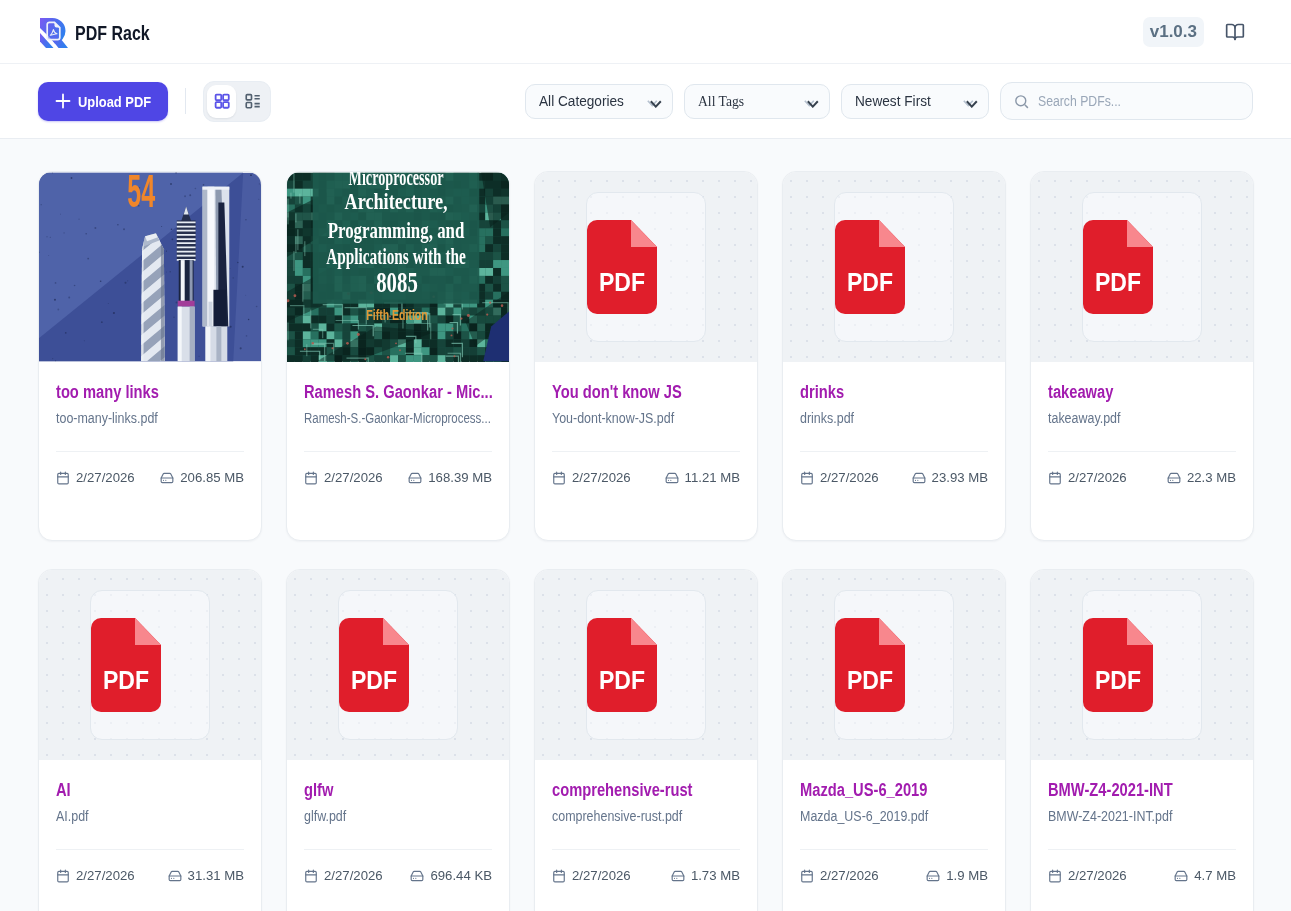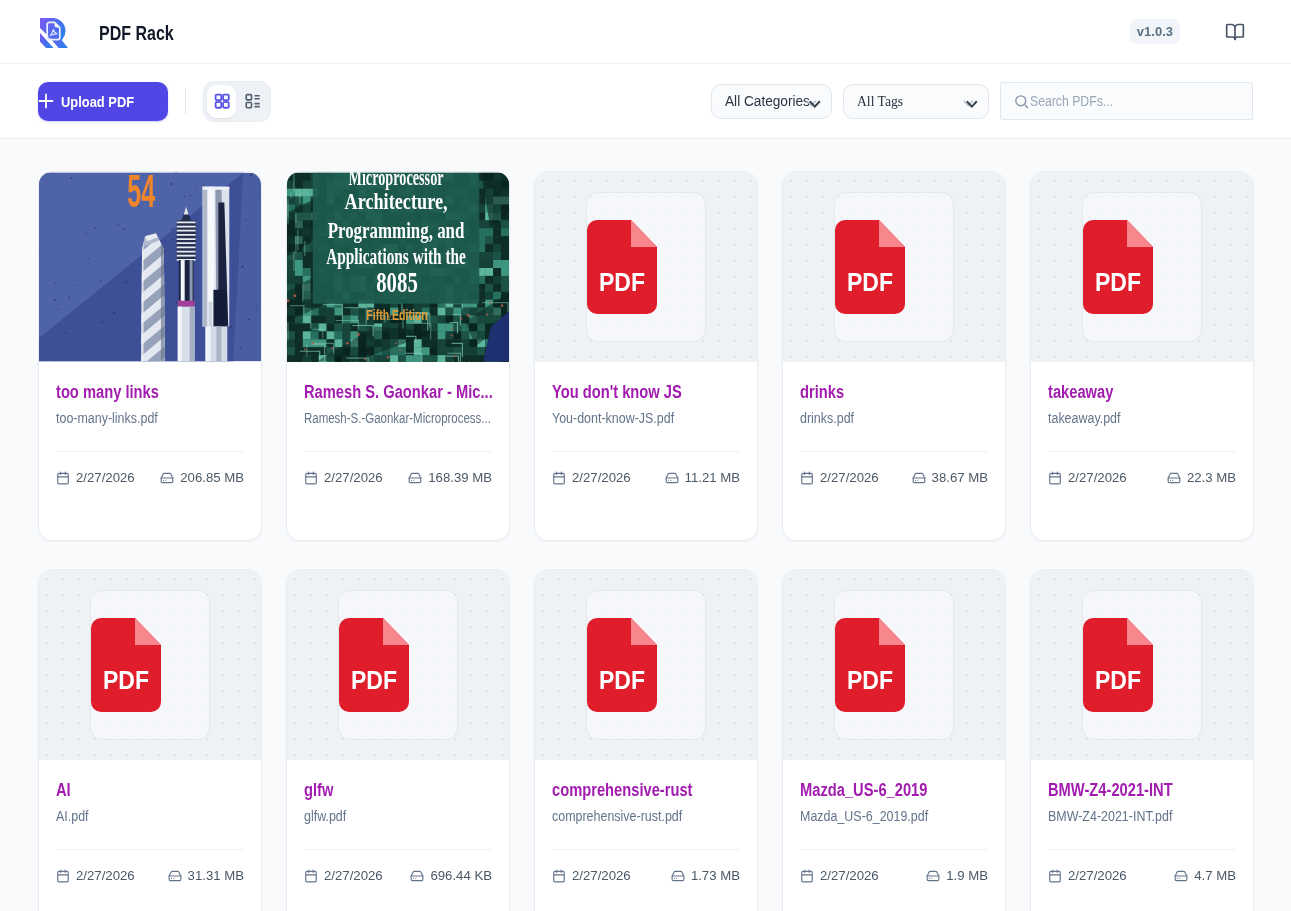--- a/index.html
+++ b/index.html
@@ -1,35 +1,35 @@
 <!DOCTYPE html>
 <html><head>
 <meta charset="utf-8">
 <style>
 * { margin:0; padding:0; box-sizing:border-box; }
 html,body { width:1291px; height:911px; overflow:hidden; }
 body { font-family:"Liberation Sans", sans-serif; background:#f8fafc; }
-.header { height:64px; background:#fff; border-bottom:1px solid #eef1f5; display:flex; align-items:center; padding:0 38px;gap:24px; }
+.header { height:64px; background:#fff; border-bottom:1px solid #eef1f5; display:flex; align-items:center; padding:0 38px; }
 .logo { width:30px; height:33px; margin-right:7px; }
 .brand { font-size:20px; font-weight:700; color:#111827; transform:scaleX(.80); transform-origin:0 50%; white-space:nowrap; margin-top:3px; }
 .hspace { flex:1; }
-.vbadge { background:#f1f5f9; color:#5b7083; font-size:13px; font-weight:600; padding:5px 7px; border-radius:7px; margin-right:21px; }
+.vbadge { background:#f1f5f9; color:#5b7083; font-size:17px; font-weight:600; padding:5px 7px; border-radius:7px; margin-right:21px; }
 .bookbtn { width:20px; height:20px; display:block; margin-right:8px; }
 .toolbar { height:75px; background:#fff; border-bottom:1px solid #e9edf2; display:flex; align-items:center; padding:0 38px; }
-.upload { width:130px; height:39px; background:#4f46e5; color:#fff; border:none; border-radius:10px; font-family:inherit; font-size:15px; font-weight:600; display:flex; align-items:center; gap:7px; box-shadow:0 1px 2px rgba(79,70,229,.3); }
+.upload { width:130px; height:39px; background:#4f46e5; color:#fff; border:none; border-radius:10px; font-family:inherit; font-size:15px; font-weight:600; display:flex; align-items:center; justify-content:center; gap:7px; box-shadow:0 1px 2px rgba(79,70,229,.3); }
 .upload .txt { display:inline-block; transform:scaleX(.86); transform-origin:0 50%; width:73px; white-space:nowrap; }
 .tdivider { width:1px; height:26px; background:#e2e8f0; margin:0 17px; }
 .toggle { background:#eef1f5; border:1px solid #e8edf3; border-radius:11px; padding:3px; display:flex; gap:2px; height:41px; }
 .tbtn { width:29px; height:33px; border-radius:9px; display:flex; align-items:center; justify-content:center; }
 .tbtn.active { background:#fff; box-shadow:0 1px 2px rgba(15,23,42,.08); }
 .filters { display:flex; align-items:center; gap:11px; }
 .select { height:35px; background:#f9fbfd; border:1px solid #e0e7ee; border-radius:10px; display:flex; align-items:center; padding:0 13px; font-size:15.5px; color:#2b3442; position:relative; }
 .select .txt { display:inline-block; transform:scaleX(.88); transform-origin:0 50%; white-space:nowrap; }
 .select .chev { position:absolute; right:10px; top:15px; }
-.search { width:253px; height:38px; background:#f9fbfd; border:1px solid #e0e7ee; border-radius:2px; display:flex; align-items:center; padding:12px 12px; }
+.search { width:253px; height:38px; background:#f9fbfd; border:1px solid #e0e7ee; border-radius:12px; display:flex; align-items:center; padding:12px 12px; gap:8px; }
 .search .ph { color:#9aa7b8; font-size:15.5px; display:inline-block; transform:scaleX(.79); transform-origin:0 50%; white-space:nowrap; }
 .main { padding:32px 0 0 38px; }
 .grid { display:grid; grid-template-columns:repeat(5,224px); grid-auto-rows:370px; gap:28px 24px; }
 .card { background:#fff; border:1px solid #e9edf1; border-radius:14px; overflow:hidden; box-shadow:0 1px 2px rgba(15,23,42,.04); }
 .thumb { height:190px; background-color:#eff2f5; background-image:radial-gradient(circle, #dce1e9 1.05px, transparent 1.05px); background-size:16px 16px; background-position:0px 1px; display:flex; align-items:center; justify-content:center; }
 .thumb.img { background:none;text-decoration:underline; }
 .thumb.img svg { display:block; }
 .phbox { width:120px; height:150px; border:1px solid #e2e8ee; border-radius:12px; background:rgba(250,251,253,.55); display:flex; align-items:center; justify-content:flex-start; }
 .cbody { padding:21px 17px 0 17px; }
 .title { font-size:17.5px; font-weight:700; color:#a21caf; white-space:nowrap; height:18px; line-height:18px; }
@@ -94,29 +94,36 @@
     <div class="tbtn">
       <svg width="18" height="18" viewBox="0 0 24 24" fill="none" stroke="#52606f" stroke-width="2.2">
           <rect x="3" y="3.5" width="7" height="7" rx="1.2"></rect>
           <rect x="3" y="14" width="7" height="7" rx="1.2"></rect>
           <path d="M14 5h7M14 9h7M14 15.5h7M14 19.5h7"></path>
         </svg>
     </div>
   </div>
   <div class="hspace"></div>
   <div class="filters">
-    <div class="select" style="width:121px;">
+    <div class="select" style="width:148px;">
         <span class="txt">All Categories</span>
       <svg class="chev" width="15" height="8" viewBox="0 0 15 8" fill="none">
           <path d="M0.8 0.8 L5.3 5.6 L9.8 0.8" stroke="#b6c1cf" stroke-width="1.6"></path>
           <path d="M3.8 1.2 L8.8 6.6 L13.8 1.2" stroke="#37424f" stroke-width="2"></path>
         </svg>
     </div>
     <div class="select" style="width:146px;font-family:Liberation Serif, serif;">
         <span class="txt">All Tags</span>
+      <svg class="chev" width="15" height="8" viewBox="0 0 15 8" fill="none">
+          <path d="M0.8 0.8 L5.3 5.6 L9.8 0.8" stroke="#b6c1cf" stroke-width="1.6"></path>
+          <path d="M3.8 1.2 L8.8 6.6 L13.8 1.2" stroke="#37424f" stroke-width="2"></path>
+        </svg>
+    </div>
+    <div class="select" style="width:148px;">
+        <span class="txt">Newest First</span>
       <svg class="chev" width="15" height="8" viewBox="0 0 15 8" fill="none">
           <path d="M0.8 0.8 L5.3 5.6 L9.8 0.8" stroke="#b6c1cf" stroke-width="1.6"></path>
           <path d="M3.8 1.2 L8.8 6.6 L13.8 1.2" stroke="#37424f" stroke-width="2"></path>
         </svg>
     </div>
     <div class="search">
       <svg width="17" height="17" viewBox="0 0 24 24" fill="none" stroke="#8a97a8" stroke-width="2">
           <circle cx="11" cy="11" r="7"></circle>
           <path d="M21 21l-4.3-4.3"></path>
         </svg>
@@ -1145,21 +1152,21 @@
               </svg>
               <span>2/27/2026</span>
             </div>
         <div class="meta">
               <svg width="14" height="14" viewBox="0 0 24 24" fill="none" stroke="#64748b" stroke-width="2" stroke-linecap="round" stroke-linejoin="round">
                 <line x1="22" y1="12" x2="2" y2="12"></line>
                 <path d="M5.45 5.11 2 12v6a2 2 0 0 0 2 2h16a2 2 0 0 0 2-2v-6l-3.45-6.89A2 2 0 0 0 16.76 4H7.24a2 2 0 0 0-1.79 1.11z"></path>
                 <line x1="6" y1="16" x2="6.01" y2="16"></line>
                 <line x1="10" y1="16" x2="10.01" y2="16"></line>
               </svg>
-              <span>38.67 MB</span>
+              <span>23.93 MB</span>
             </div>
       </div>
     </div>
       </div>
       <div class="card">
         <div class="thumb">
           <div class="phbox">
             <svg width="70" height="94" viewBox="0 0 70 94">
   <path d="M10 0 H44 L70 27 V84 a10 10 0 0 1 -10 10 H10 a10 10 0 0 1 -10 -10 V10 A10 10 0 0 1 10 0 Z" fill="#e01e2b"></path>
   <path d="M44 0 L70 27 H44 Z" fill="#f8878d"></path>

